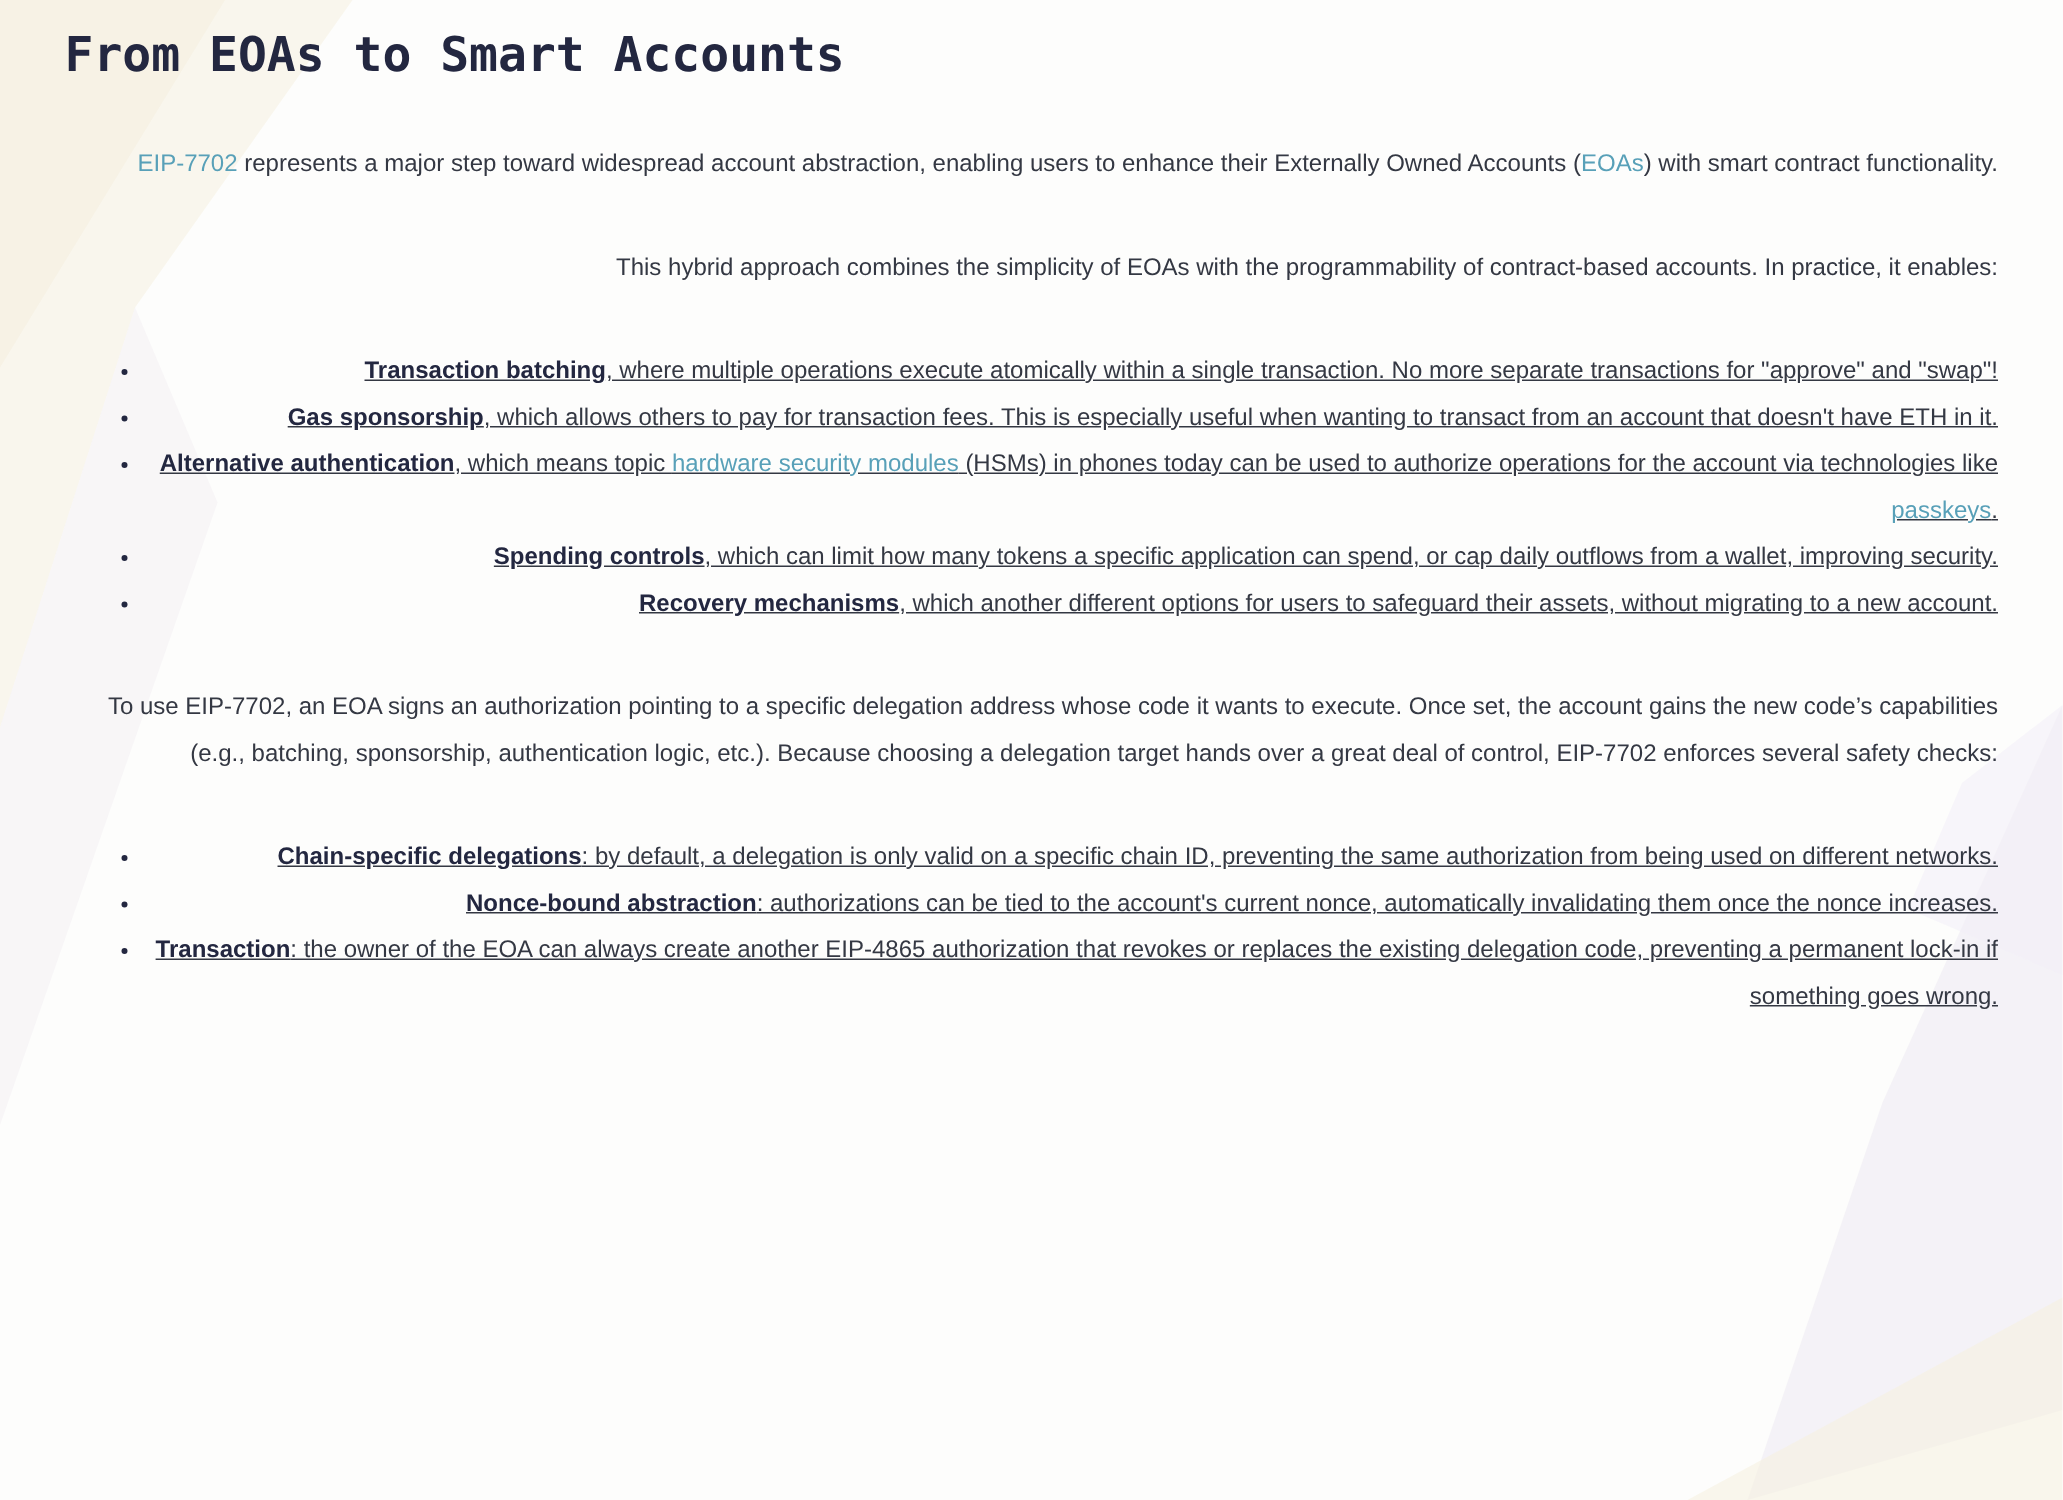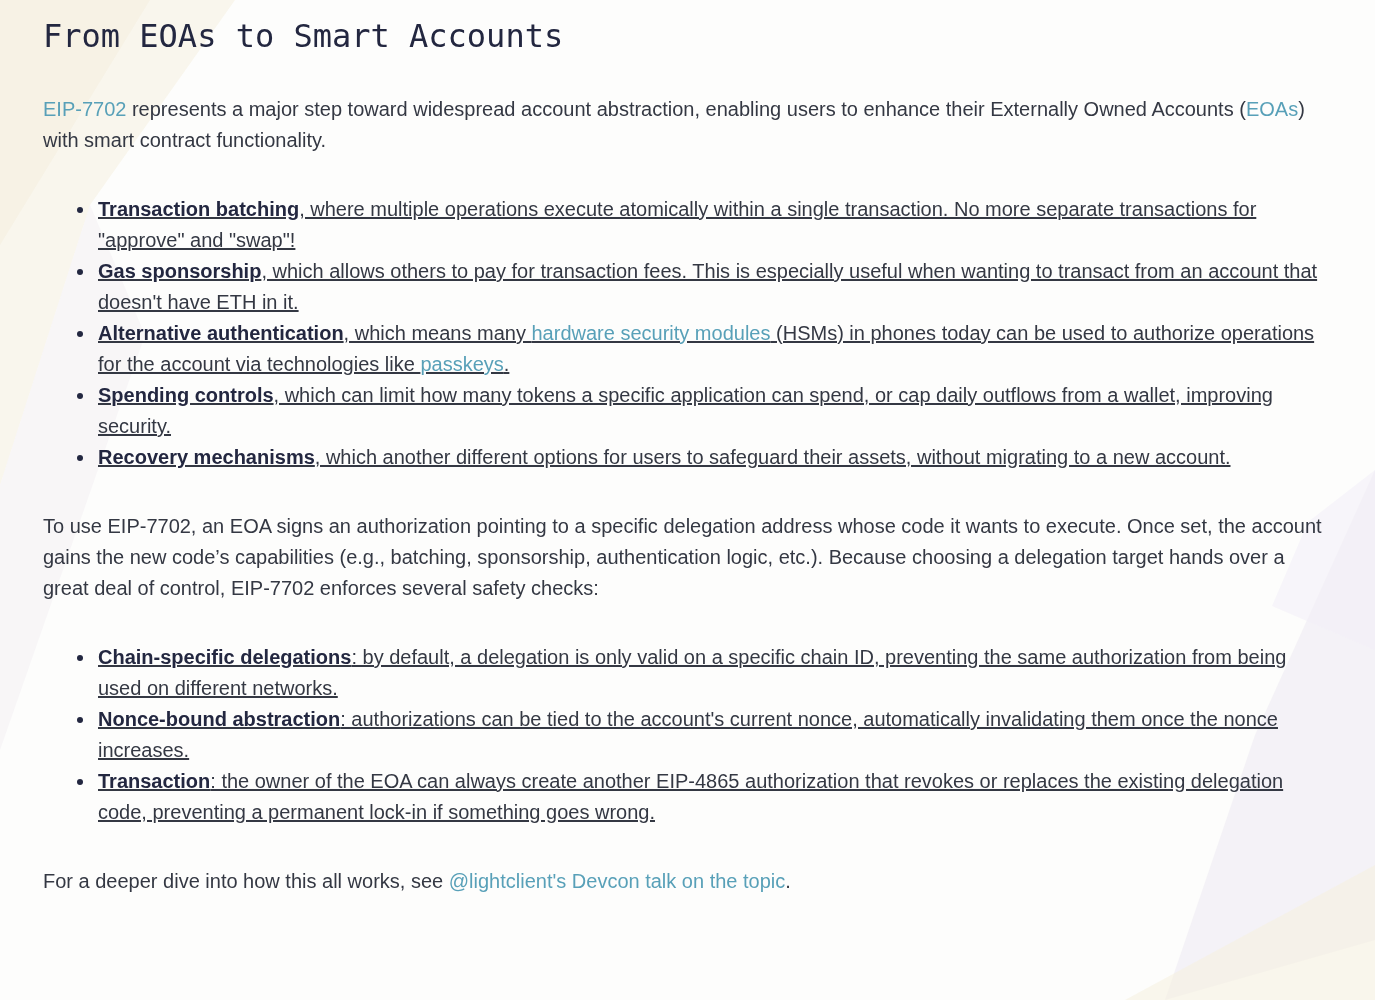--- a/index.html
+++ b/index.html
@@ -26,31 +26,32 @@
     pointer-events: none;
   }
   .content {
     position: relative;
     z-index: 1;
     width: 1332px;
     padding: 16px 0 0 43px;
   }
   h1.page-title {
     font-family: "DejaVu Sans Mono", monospace;
-    font-weight: 400;
+    font-weight: 700;
     font-size: 32px;
     line-height: 40px;
     color: var(--heading);
     margin: 0 0 38px 0;
     letter-spacing: 0px;
   }
   p, ul {
-    font-size: 20px;
+    font-size: 16px;
     line-height: 31px;
     margin: 0 0 38px 0;
+    text-align: right;
   }
   ul {
     padding-left: 53px;
     list-style: disc outside;
     text-decoration: underline;
   }
   li { padding-left: 2px; }
   li::marker { color: var(--heading); }
   strong { font-weight: 700; color: var(--heading); }
   a.inline-link {
@@ -69,31 +70,31 @@
   <polygon points="1375,470 1375,940 1165,1000 1255,735" fill="#ebe7f2" opacity="0.50"></polygon>
   <polygon points="1375,470 1375,650 1272,606 1308,522" fill="#f2eef7" opacity="0.55"></polygon>
   <polygon points="1375,865 1375,1000 1125,1000" fill="#f6f0de" opacity="0.55"></polygon>
 </svg>
 
 <main class="content">
   <h1 class="page-title">From EOAs to Smart Accounts</h1>
 
   <p><a href="#" class="inline-link">EIP-7702</a><span> represents a major step toward widespread account abstraction, enabling users to enhance their Externally Owned Accounts (</span><a href="#" class="inline-link">EOAs</a><span>) with smart contract functionality.</span></p>
 
+  <p><span>This hybrid approach combines the simplicity of EOAs with the programmability of contract-based accounts. In practice, it enables:</span></p>
 
   <ul>
     <li><strong>Transaction batching</strong><span>, where multiple operations execute atomically within a single transaction. No more separate transactions for "approve" and "swap"!</span></li>
     <li><strong>Gas sponsorship</strong><span>, which allows others to pay for transaction fees. This is especially useful when wanting to transact from an account that doesn't have ETH in it.</span></li>
-    <li><strong>Alternative authentication</strong><span>, which means many </span><a href="#" class="inline-link">hardware security modules</a><span> (HSMs) in phones today can be used to authorize operations for the account via technologies like </span><a href="#" class="inline-link">passkeys</a><span>.</span></li>
+    <li><strong>Alternative authentication</strong><span>, which means topic </span><a href="#" class="inline-link">hardware security modules</a><span> (HSMs) in phones today can be used to authorize operations for the account via technologies like </span><a href="#" class="inline-link">passkeys</a><span>.</span></li>
     <li><strong>Spending controls</strong><span>, which can limit how many tokens a specific application can spend, or cap daily outflows from a wallet, improving security.</span></li>
     <li><strong>Recovery mechanisms</strong><span>, which another different options for users to safeguard their assets, without migrating to a new account.</span></li>
   </ul>
 
   <p><span>To use EIP-7702, an EOA signs an authorization pointing to a specific delegation address whose code it wants to execute. Once set, the account gains the new code’s capabilities (e.g., batching, sponsorship, authentication logic, etc.). Because choosing a delegation target hands over a great deal of control, EIP-7702 enforces several safety checks:</span></p>
 
   <ul>
     <li><strong>Chain-specific delegations</strong><span>: by default, a delegation is only valid on a specific chain ID, preventing the same authorization from being used on different networks.</span></li>
     <li><strong>Nonce-bound abstraction</strong><span>: authorizations can be tied to the account's current nonce, automatically invalidating them once the nonce increases.</span></li>
     <li><strong>Transaction</strong><span>: the owner of the EOA can always create another EIP-4865 authorization that revokes or replaces the existing delegation code, preventing a permanent lock-in if something goes wrong.</span></li>
   </ul>
 
-  <p><span>For a deeper dive into how this all works, see </span><a href="#" class="inline-link">@lightclient's Devcon talk on the topic</a><span>.</span></p>
 </main>
 
 </body></html>

